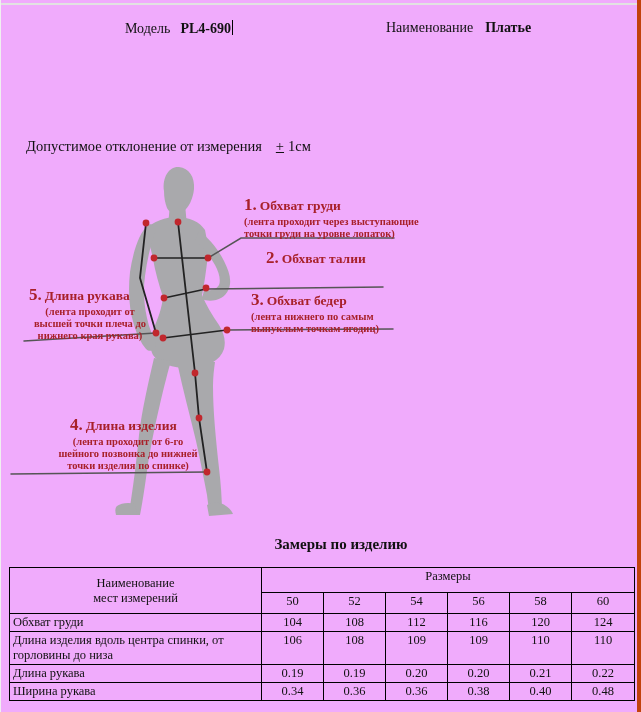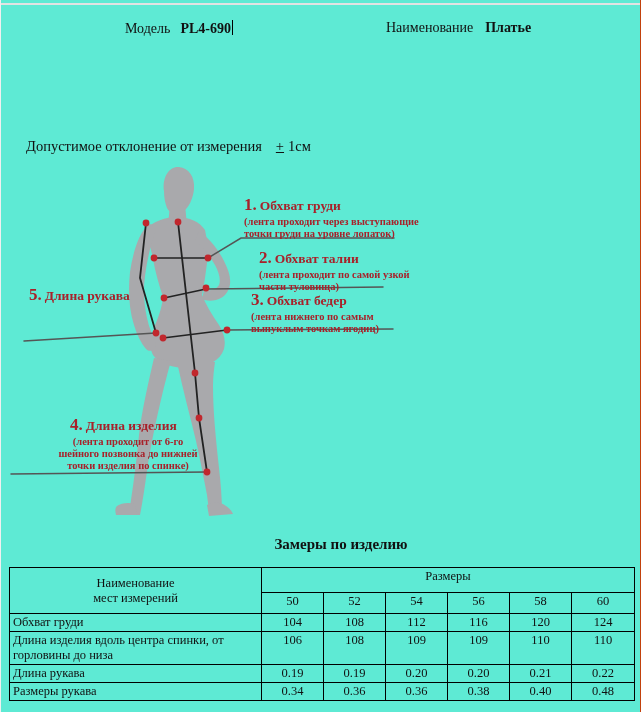--- a/index.html
+++ b/index.html
@@ -1,19 +1,19 @@
 <!DOCTYPE html>
 <html><head>
 <meta charset="utf-8">
 <style>
   html,body{margin:0;padding:0;background:#ffffff;}
   .page{
-    position:relative;width:641px;height:712px;background:#5eead4;
+    position:relative;width:641px;height:712px;background:#f0abfc;
     font-family:"Liberation Serif", serif;color:#111;overflow:hidden;
-    box-sizing:border-box;border-left:1px solid #f0f0f0;border-right:1px solid #c2410c;
+    box-sizing:border-box;border-left:1px solid #f0f0f0;border-right:4px solid #c2410c;
   }
   .top-rule{position:absolute;left:0;top:3px;width:641px;height:2px;background:#e2e2e2;}
   .abs{position:absolute;}
 
   
   .doc-header span{font-size:14px;}
   .model-group{left:124px;top:20px;}
   .name-group{left:385px;top:20px;}
   .bold{font-weight:bold;}
   .val-gap{margin-left:10px;}
@@ -27,21 +27,21 @@
 
   
   .figure{left:0;top:160px;}
 
   
   .ann{color:#a8212a;line-height:1.1;}
   .ann-num{font-size:17px;font-weight:bold;}
   .ann-title{font-size:13.5px;font-weight:bold;margin-left:3px;}
   .ann-desc{font-size:10.5px;font-weight:bold;line-height:1.18;margin-top:1px;}
   .ann1{left:243px;top:196px;width:176px;}
-  .ann2{left:258px;top:249px;width:170px;}
+  .ann2{left:265px;top:249px;width:170px;}
   .ann3{left:250px;top:291px;width:174px;}
   .ann4{left:57px;top:416px;width:140px;}
   .ann4 .ann-head{padding-left:12px;}
   .ann4 .ann-desc{text-align:center;}
   .ann5{left:28px;top:286px;width:122px;}
   .ann5 .ann-desc{text-align:center;}
 
   
   .measure-title{left:20px;top:536px;width:640px;text-align:center;font-size:15px;font-weight:bold;}
   table.meas{
@@ -108,32 +108,32 @@
       <circle cx="206" cy="472" r="3.4"></circle>
     </g>
   </svg>
 
   <div class="abs ann ann1">
     <div class="ann-head"><span class="ann-num">1.</span><span class="ann-title">Обхват груди</span></div>
     <div class="ann-desc">(лента проходит через выступающие точки груди на уровне лопаток)</div>
   </div>
   <div class="abs ann ann2">
     <div class="ann-head"><span class="ann-num">2.</span><span class="ann-title">Обхват талии</span></div>
-    <div class="ann-desc">(лента проходит по самой узкой части туловища)</div>
   </div>
   <div class="abs ann ann3">
     <div class="ann-head"><span class="ann-num">3.</span><span class="ann-title">Обхват бедер</span></div>
     <div class="ann-desc">(лента нижнего по самым выпуклым точкам ягодиц)</div>
   </div>
   <div class="abs ann ann4">
     <div class="ann-head"><span class="ann-num">4.</span><span class="ann-title">Длина изделия</span></div>
     <div class="ann-desc">(лента проходит от 6-го шейного позвонка до нижней точки изделия по спинке)</div>
   </div>
   <div class="abs ann ann5">
     <div class="ann-head"><span class="ann-num">5.</span><span class="ann-title">Длина рукава</span></div>
+    <div class="ann-desc">(лента проходит от высшей точки плеча до нижнего края рукава)</div>
   </div>
 
   <div class="abs measure-title">Замеры по изделию</div>
 
   <table class="meas">
     <colgroup>
       <col style="width:252px">
         <col style="width:62px">
         <col style="width:62px">
         <col style="width:62px">
@@ -176,21 +176,21 @@
       <tr>
         <td class="rowname">Длина  рукава</td>
         <td class="c">0.19</td>
         <td class="c">0.19</td>
         <td class="c">0.20</td>
         <td class="c">0.20</td>
         <td class="c">0.21</td>
         <td class="c">0.22</td>
       </tr>
       <tr>
-        <td class="rowname">Размеры рукава</td>
+        <td class="rowname">Ширина рукава</td>
         <td class="c">0.34</td>
         <td class="c">0.36</td>
         <td class="c">0.36</td>
         <td class="c">0.38</td>
         <td class="c">0.40</td>
         <td class="c">0.48</td>
       </tr>
     </tbody>
   </table>
 </div>

